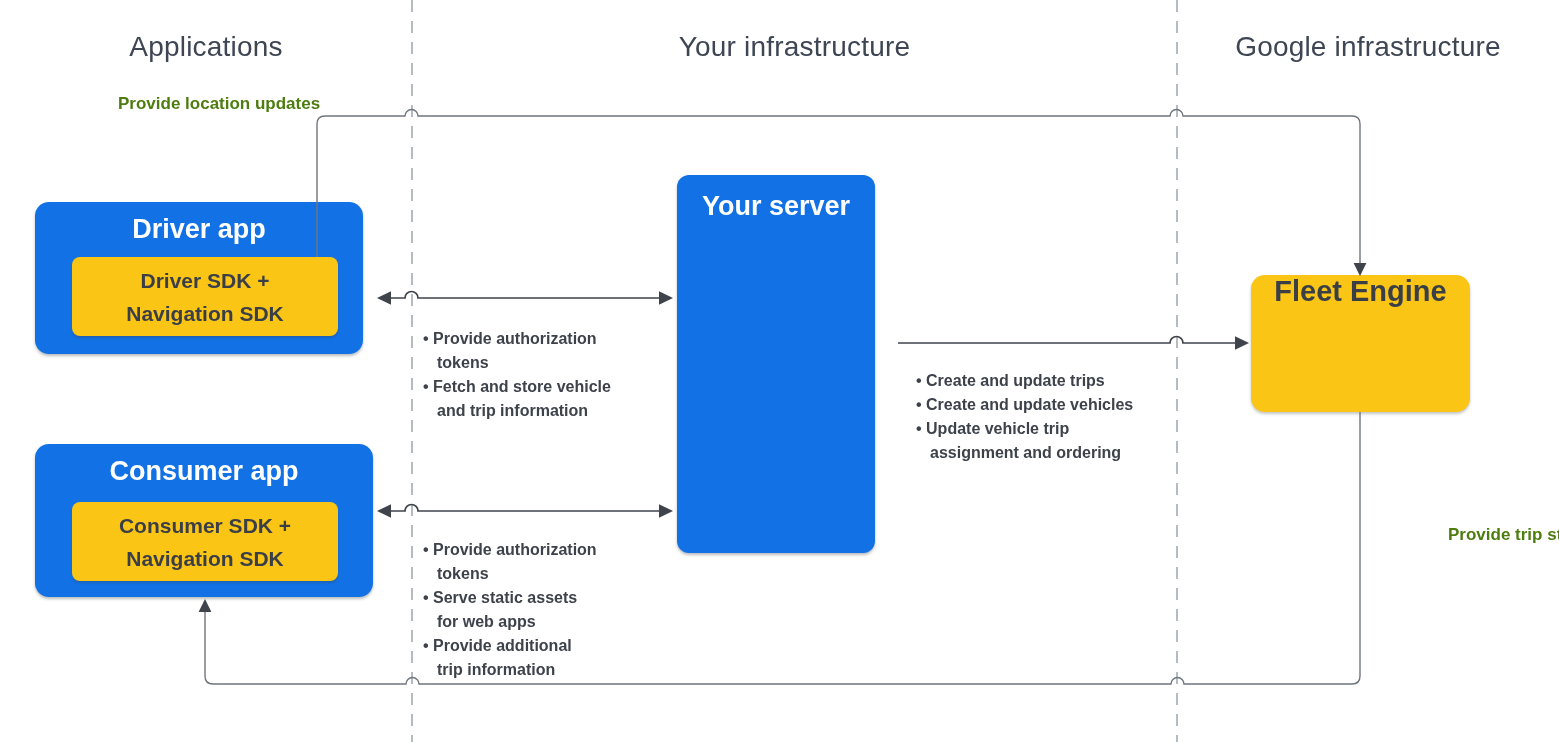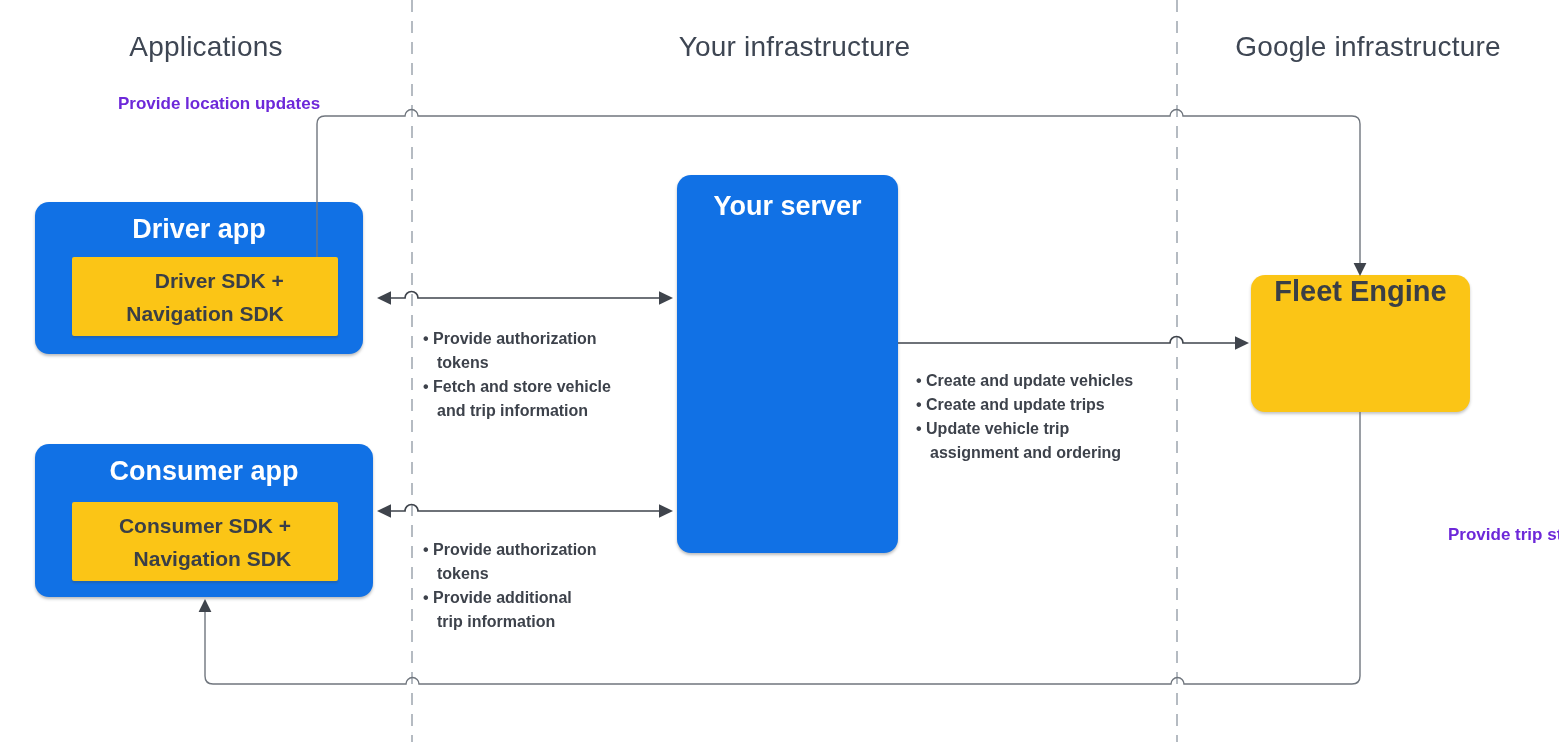--- a/index.html
+++ b/index.html
@@ -35,40 +35,40 @@
   }
   .yellow-box {
     background: #fbc516;
     box-shadow: 0 2px 3px rgba(60,64,67,0.30);
   }
   .node-title {
     text-align: center; font-weight: 700; color: #ffffff; font-size: 27px;
   }
   .driver-app   { left: 35px;  top: 202px; width: 328px; height: 152px; }
   .consumer-app { left: 35px;  top: 444px; width: 338px; height: 153px; }
-  .your-server  { left: 677px; top: 175px; width: 221px; height: 378px; }
+  .your-server  { left: 677px; top: 175px; width: 198px; height: 378px; border-radius: 12px; }
   .fleet-engine { left: 1251px; top: 275px; width: 219px; height: 137px;
                   display: flex; align-items: flex-start; justify-content: center; }
   .driver-app .node-title, .consumer-app .node-title { padding-top: 12px; }
   .your-server .node-title { padding-top: 16px; }
   .fleet-engine .node-title { color: #3a3f46; font-size: 29px; padding: 0; }
 
   .sdk-box {
-    position: absolute; left: 37px; width: 266px; height: 79px; border-radius: 2px;
+    position: absolute; left: 37px; width: 266px; height: 79px; border-radius: 8px;
     background: #fbc516; box-shadow: 0 2px 2px rgba(60,64,67,0.28);
-    display: flex; align-items: center; justify-content: center; text-align: right;
+    display: flex; align-items: center; justify-content: center; text-align: center;
     font-weight: 700; font-size: 21px; line-height: 33px; color: #3a3f47;
     white-space: pre-line;
   }
   .driver-app .sdk-box   { top: 55px; }
   .consumer-app .sdk-box { top: 58px; }
 
   
   .edge-label {
-    position: absolute; z-index: 3; font-weight: 700; font-size: 17px; color: #6d28d9;
+    position: absolute; z-index: 3; font-weight: 700; font-size: 17px; color: #4d7c0f;
     white-space: nowrap;
   }
   .label-location { left: 118px;  top: 94px; }
   .label-status   { left: 1448px; top: 525px; text-align: right; }
 
   
   ul.edge-list {
     position: absolute; z-index: 3; list-style: none;
     font-weight: 700; font-size: 16px; line-height: 24px; color: #3d424b; margin-top: 20px;
   }
@@ -145,23 +145,25 @@
 
   <ul class="edge-list list-driver">
       <li>Provide authorization
 tokens</li>
       <li>Fetch and store vehicle
 and trip information</li>
     </ul>
   <ul class="edge-list list-consumer">
       <li>Provide authorization
 tokens</li>
+      <li>Serve static assets
+for web apps</li>
       <li>Provide additional
 trip information</li>
     </ul>
   <ul class="edge-list list-server">
+      <li>Create and update trips</li>
       <li>Create and update vehicles</li>
-      <li>Create and update trips</li>
       <li>Update vehicle trip
 assignment and ordering</li>
     </ul>
 
 </div>
 
 </body></html>

